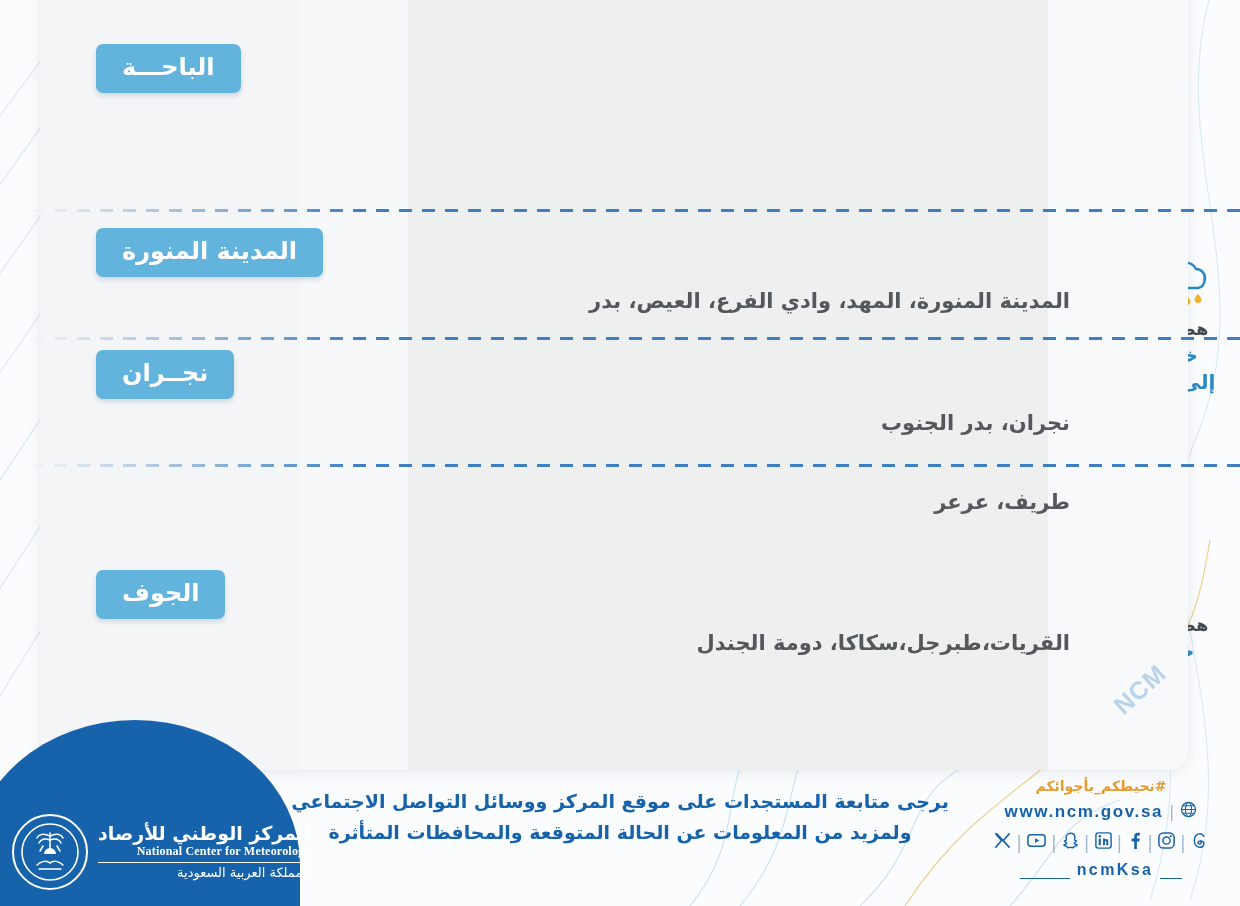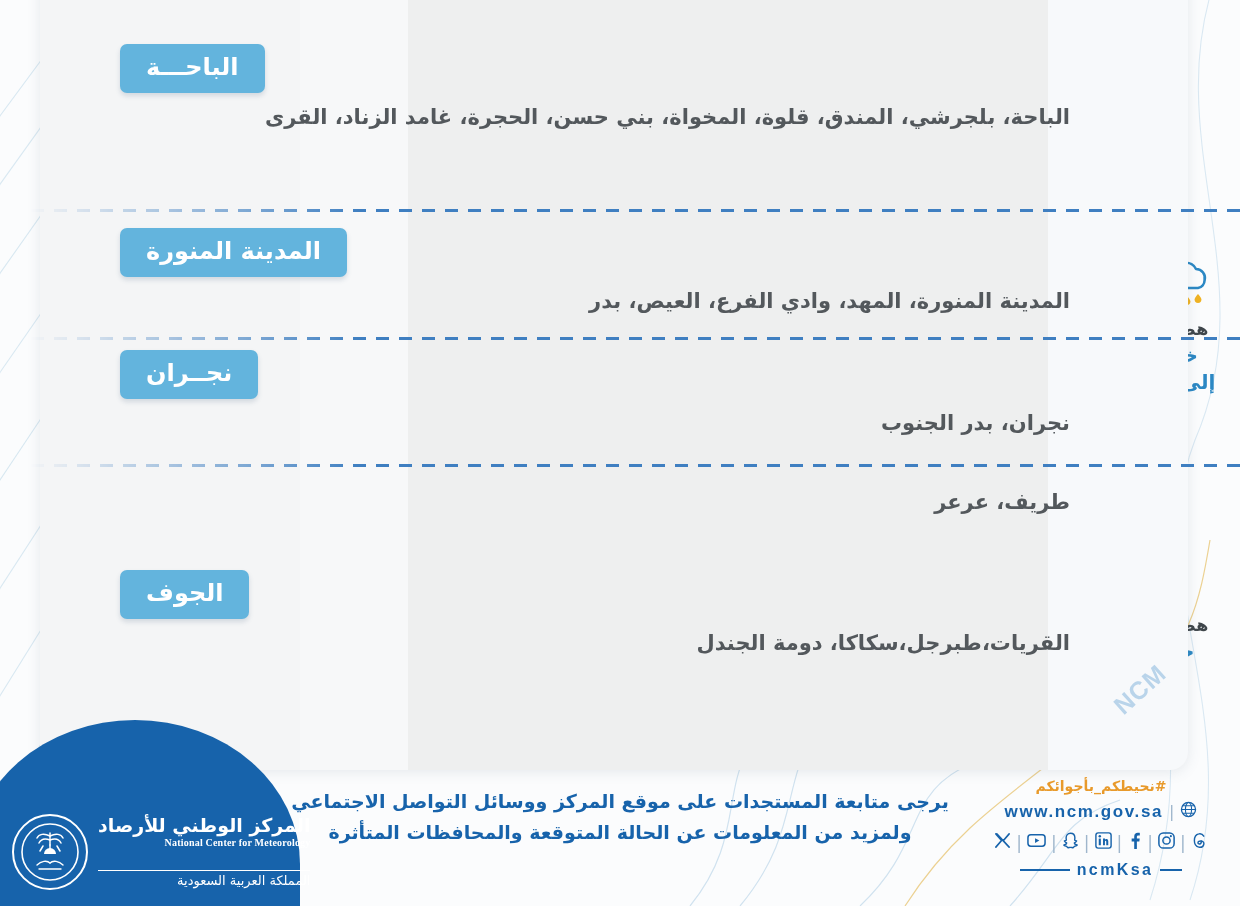--- a/index.html
+++ b/index.html
@@ -76,21 +76,21 @@
     font-weight:700;
     font-size:24px;
     line-height:1;
     padding:11px 26px 14px 26px;
     border-radius:7px;
     letter-spacing:.5px;
     box-shadow:0 3px 5px rgba(60,90,120,.18);
     white-space:nowrap;
     font-family:"DejaVu Sans", sans-serif;
   }
-  .badge-row{ text-align:left; padding-left:120px; }
+  .badge-row{ text-align:left; padding-left:96px; }
 
   .cities{
     color:#53585c;
     font-size:21px;
     font-weight:700;
     line-height:1.45;
     text-align:left;
     padding-left:78px;
     padding-top:9px;
     direction:rtl;
@@ -172,22 +172,22 @@
   .logo-emblem{
     width:76px; height:76px; border-radius:50%;
     border:2.5px solid #ffffff;
     display:flex; align-items:center; justify-content:center;
     flex:0 0 auto;
   }
   .logo-text{ text-align:right; color:#fff; line-height:1.15; }
   .logo-ar{ font-size:19px; font-weight:700; }
   .logo-en{
     font-family:"Liberation Serif", serif;
-    font-size:10px; font-weight:700; letter-spacing:.2px;
-    padding-bottom:21px; border-bottom:1.5px solid #ffffff;
+    font-size:12px; font-weight:700; letter-spacing:.2px;
+    padding-bottom:3px; border-bottom:1.5px solid #ffffff;
     margin-bottom:3px;
   }
   .logo-ar2{ font-size:13px; font-weight:500; }
 
   .footer-msg{
     position:absolute; left:0; right:0; top:16px;
     text-align:center; direction:rtl;
     color:#1763ab; font-weight:700; font-size:19px; line-height:1.65;
   }
 
@@ -205,21 +205,21 @@
   .weburl span.u{
     font-family:"Liberation Sans", sans-serif;
     color:#1763ab; font-weight:700; font-size:17px; letter-spacing:1.6px;
   }
   .social{
     display:flex; align-items:center; justify-content:center;
     gap:0px; margin-top:9px; direction:ltr;
   }
   .social .sep{ color:#9fb6cc; font-size:17px; padding:0 4px; }
   .handle{
-    display:flex; align-items:center; justify-content:center;
+    display:flex; align-items:flex-end; justify-content:center;
     gap:7px; margin-top:7px; direction:ltr;
   }
   .handle .bar{ width:50px; height:1.5px; background:#1763ab; }
   .handle .htxt{
     font-family:"Liberation Sans", sans-serif;
     color:#1763ab; font-weight:700; font-size:16px; letter-spacing:2.4px;
   }
 </style>
 </head>
 <body>
@@ -267,21 +267,20 @@
 <div class="hr-dash" style="top:209px;"></div>
 <div class="hr-dash" style="top:337px;"></div>
 <div class="hr-dash" style="top:464px;"></div>
 
 <div class="rows">
 
   <div class="row" style="top:44px;">
     <div class="badge-row">
       <span class="region-badge">الباحـــة</span>
     </div>
-    <div class="cities" style="width:1070px; padding-left:0; padding-right:170px; text-align:right;">الباحة، بلجرشي، المندق، قلوة، المخواة، بني حسن، الحجرة، غامد الزناد، القرى</div>
   </div>
 
   <div class="row" style="top:228px;">
     <div class="badge-row">
       <span class="region-badge">المدينة المنورة</span>
     </div>
     <div class="cities" style="width:1070px; padding-left:0; padding-right:170px; text-align:right;">المدينة المنورة، المهد، وادي الفرع، العيص، بدر</div>
   </div>
 
   <div class="row" style="top:350px;">

